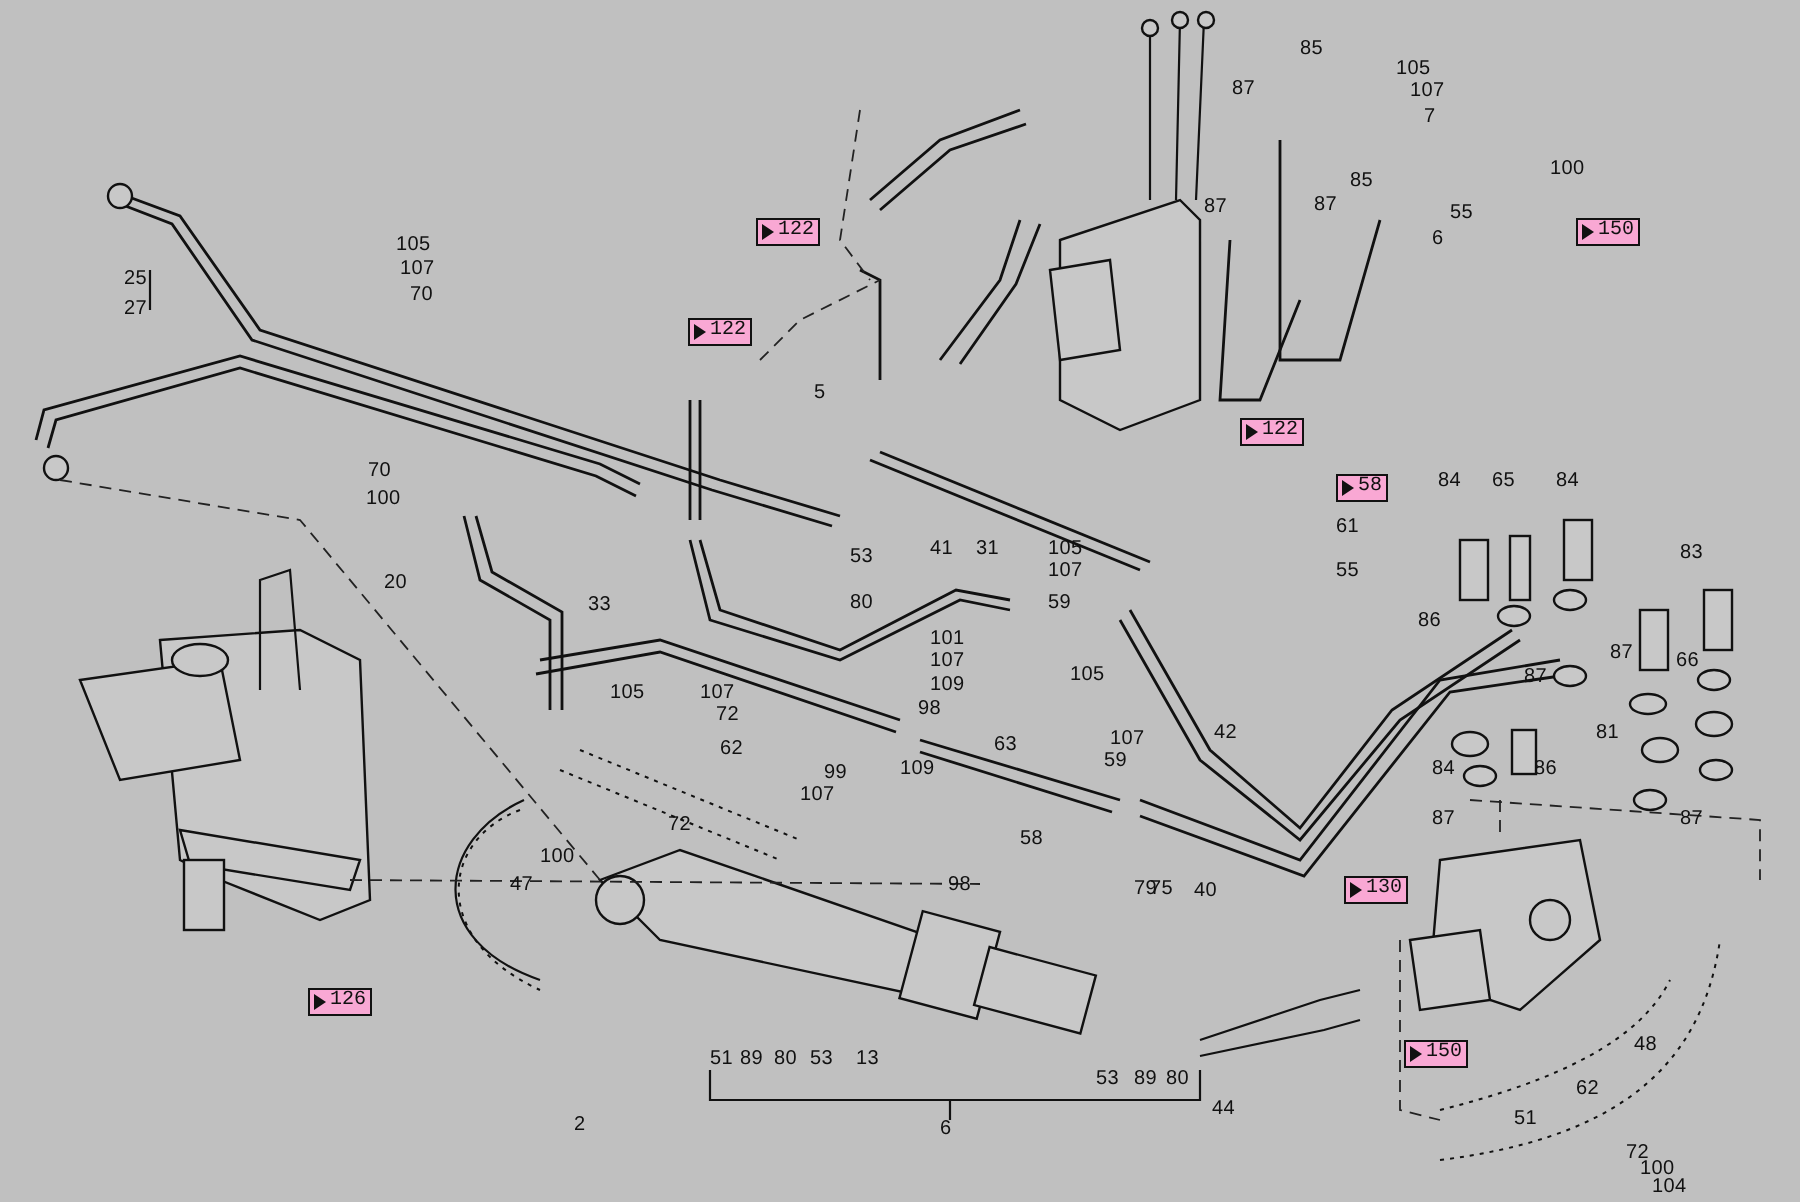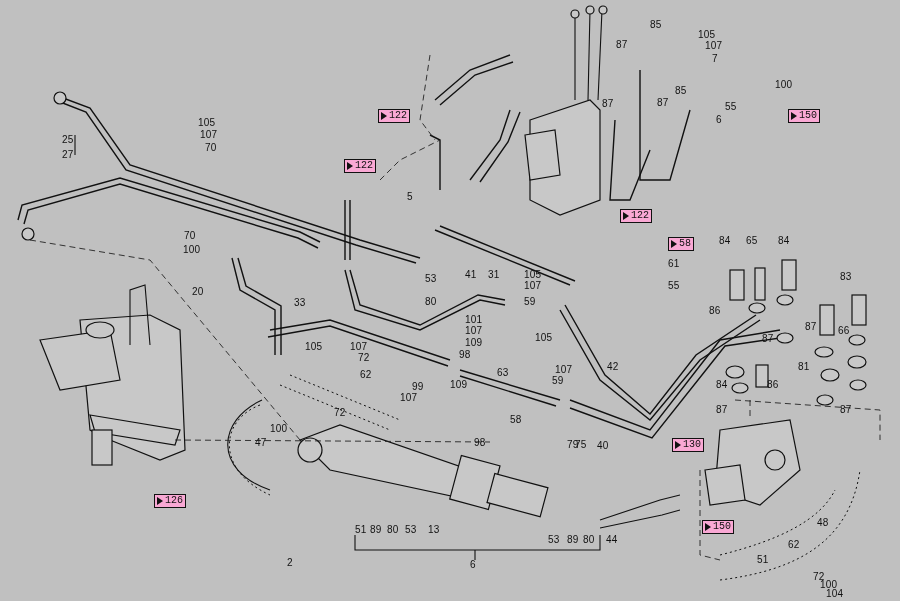--- a/index.html
+++ b/index.html
@@ -179,21 +179,21 @@
   <span class="lbl" style="left:370px;top:525px">89</span>
   <span class="lbl" style="left:387px;top:525px">80</span>
   <span class="lbl" style="left:405px;top:525px">53</span>
   <span class="lbl" style="left:428px;top:525px">13</span>
   <span class="lbl" style="left:567px;top:440px">79</span>
   <span class="lbl" style="left:575px;top:440px">75</span>
   <span class="lbl" style="left:548px;top:535px">53</span>
   <span class="lbl" style="left:567px;top:535px">89</span>
   <span class="lbl" style="left:583px;top:535px">80</span>
   <span class="lbl" style="left:470px;top:560px">6</span>
-  <span class="lbl" style="left:606px;top:535px">44</span>
+  <span class="lbl" style="left:606px;top:550px">44</span>
   <span class="lbl" style="left:597px;top:441px">40</span>
   <span class="lbl" style="left:607px;top:362px">42</span>
   <span class="lbl" style="left:650px;top:20px">85</span>
   <span class="lbl" style="left:616px;top:40px">87</span>
   <span class="lbl" style="left:698px;top:30px">105</span>
   <span class="lbl" style="left:705px;top:41px">107</span>
   <span class="lbl" style="left:712px;top:54px">7</span>
   <span class="lbl" style="left:675px;top:86px">85</span>
   <span class="lbl" style="left:657px;top:98px">87</span>
   <span class="lbl" style="left:602px;top:99px">87</span>

